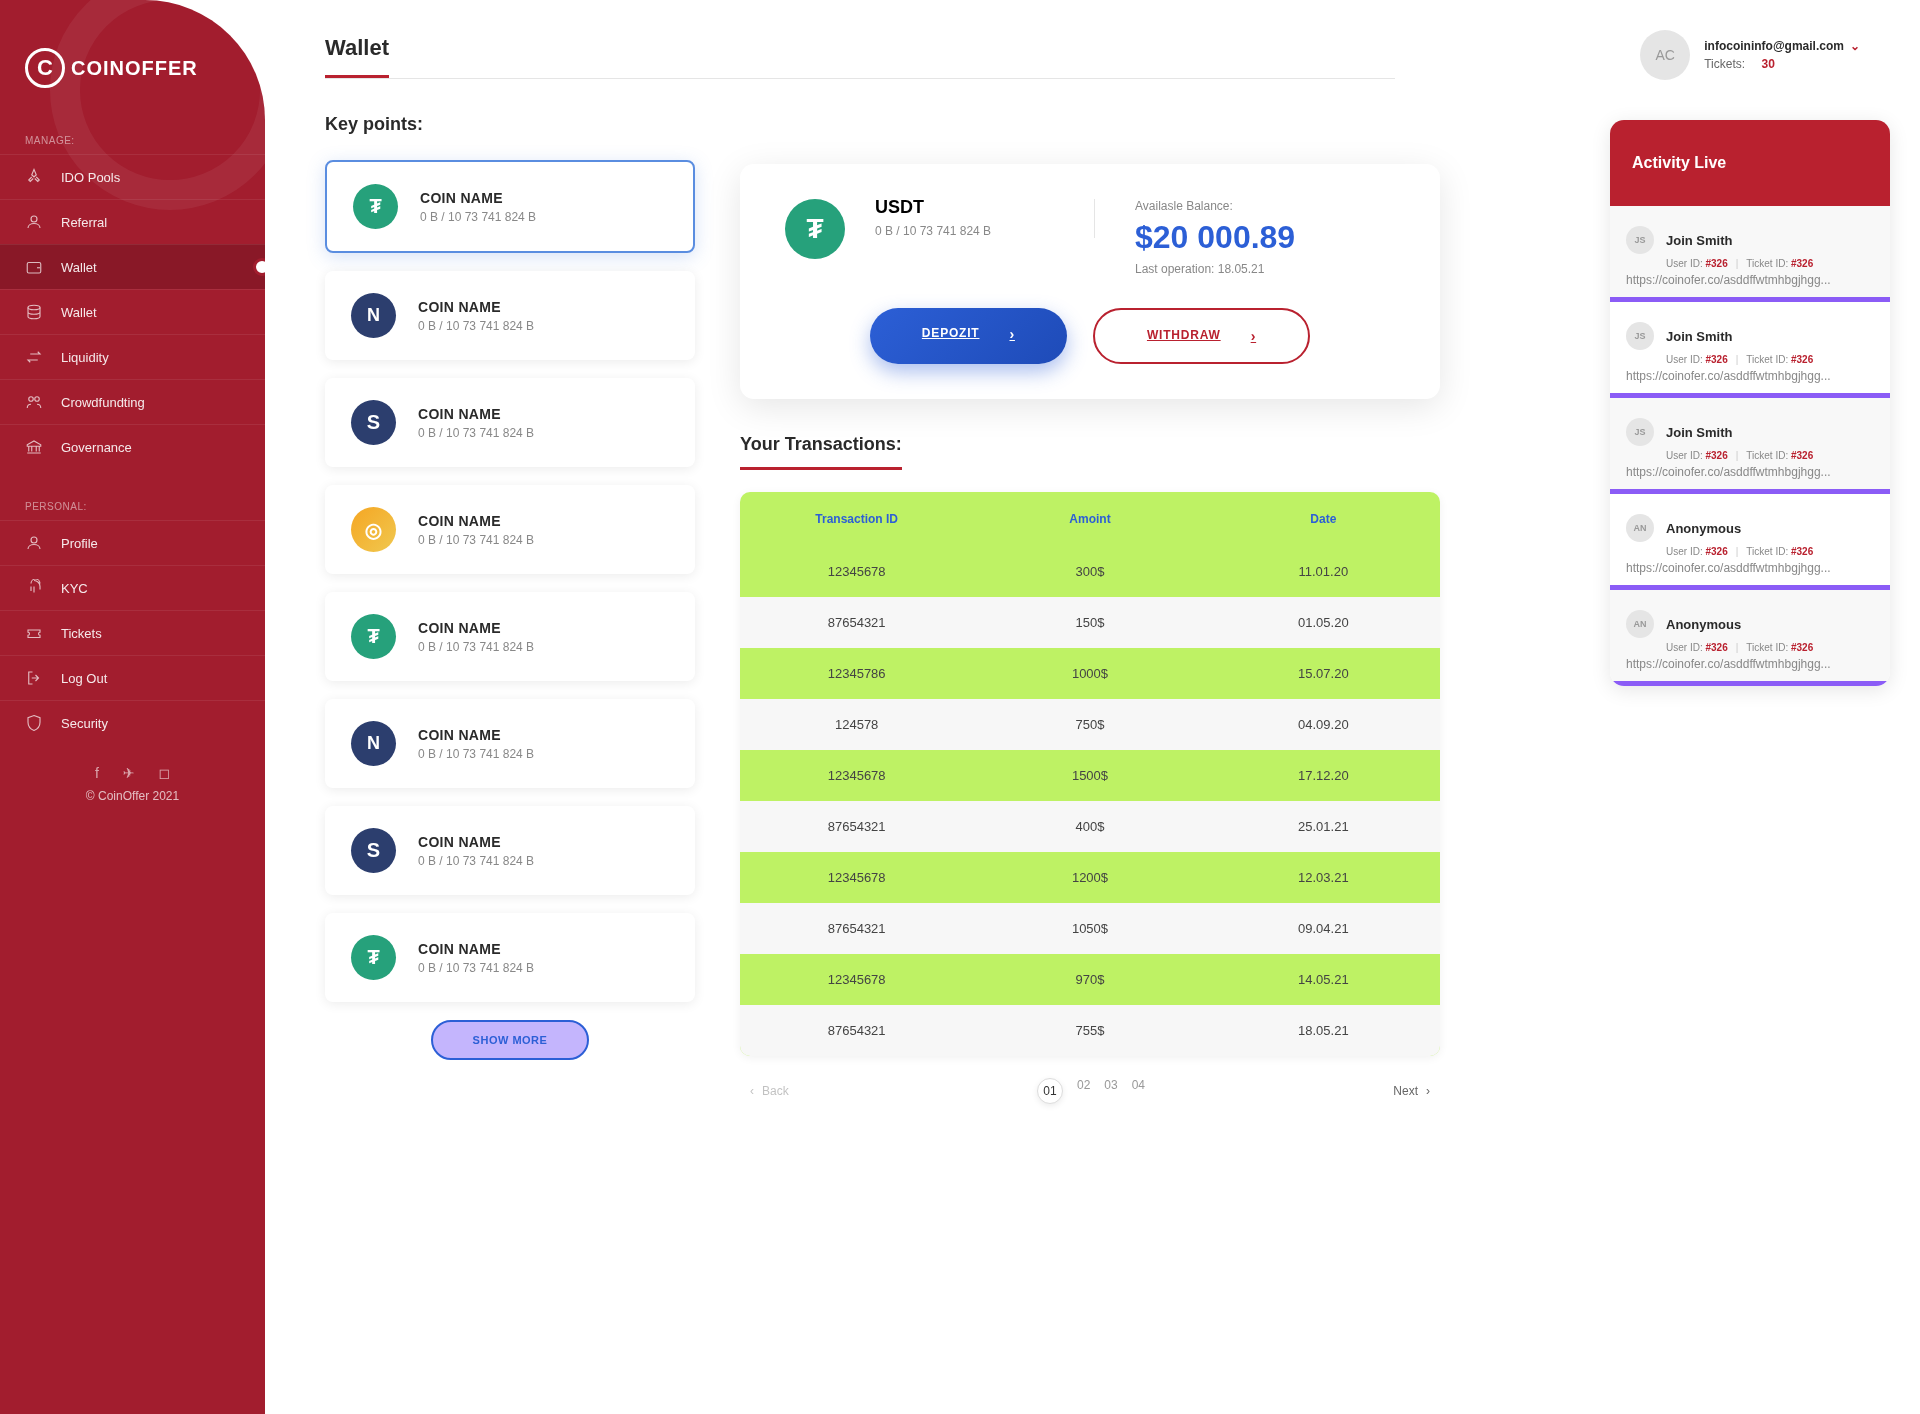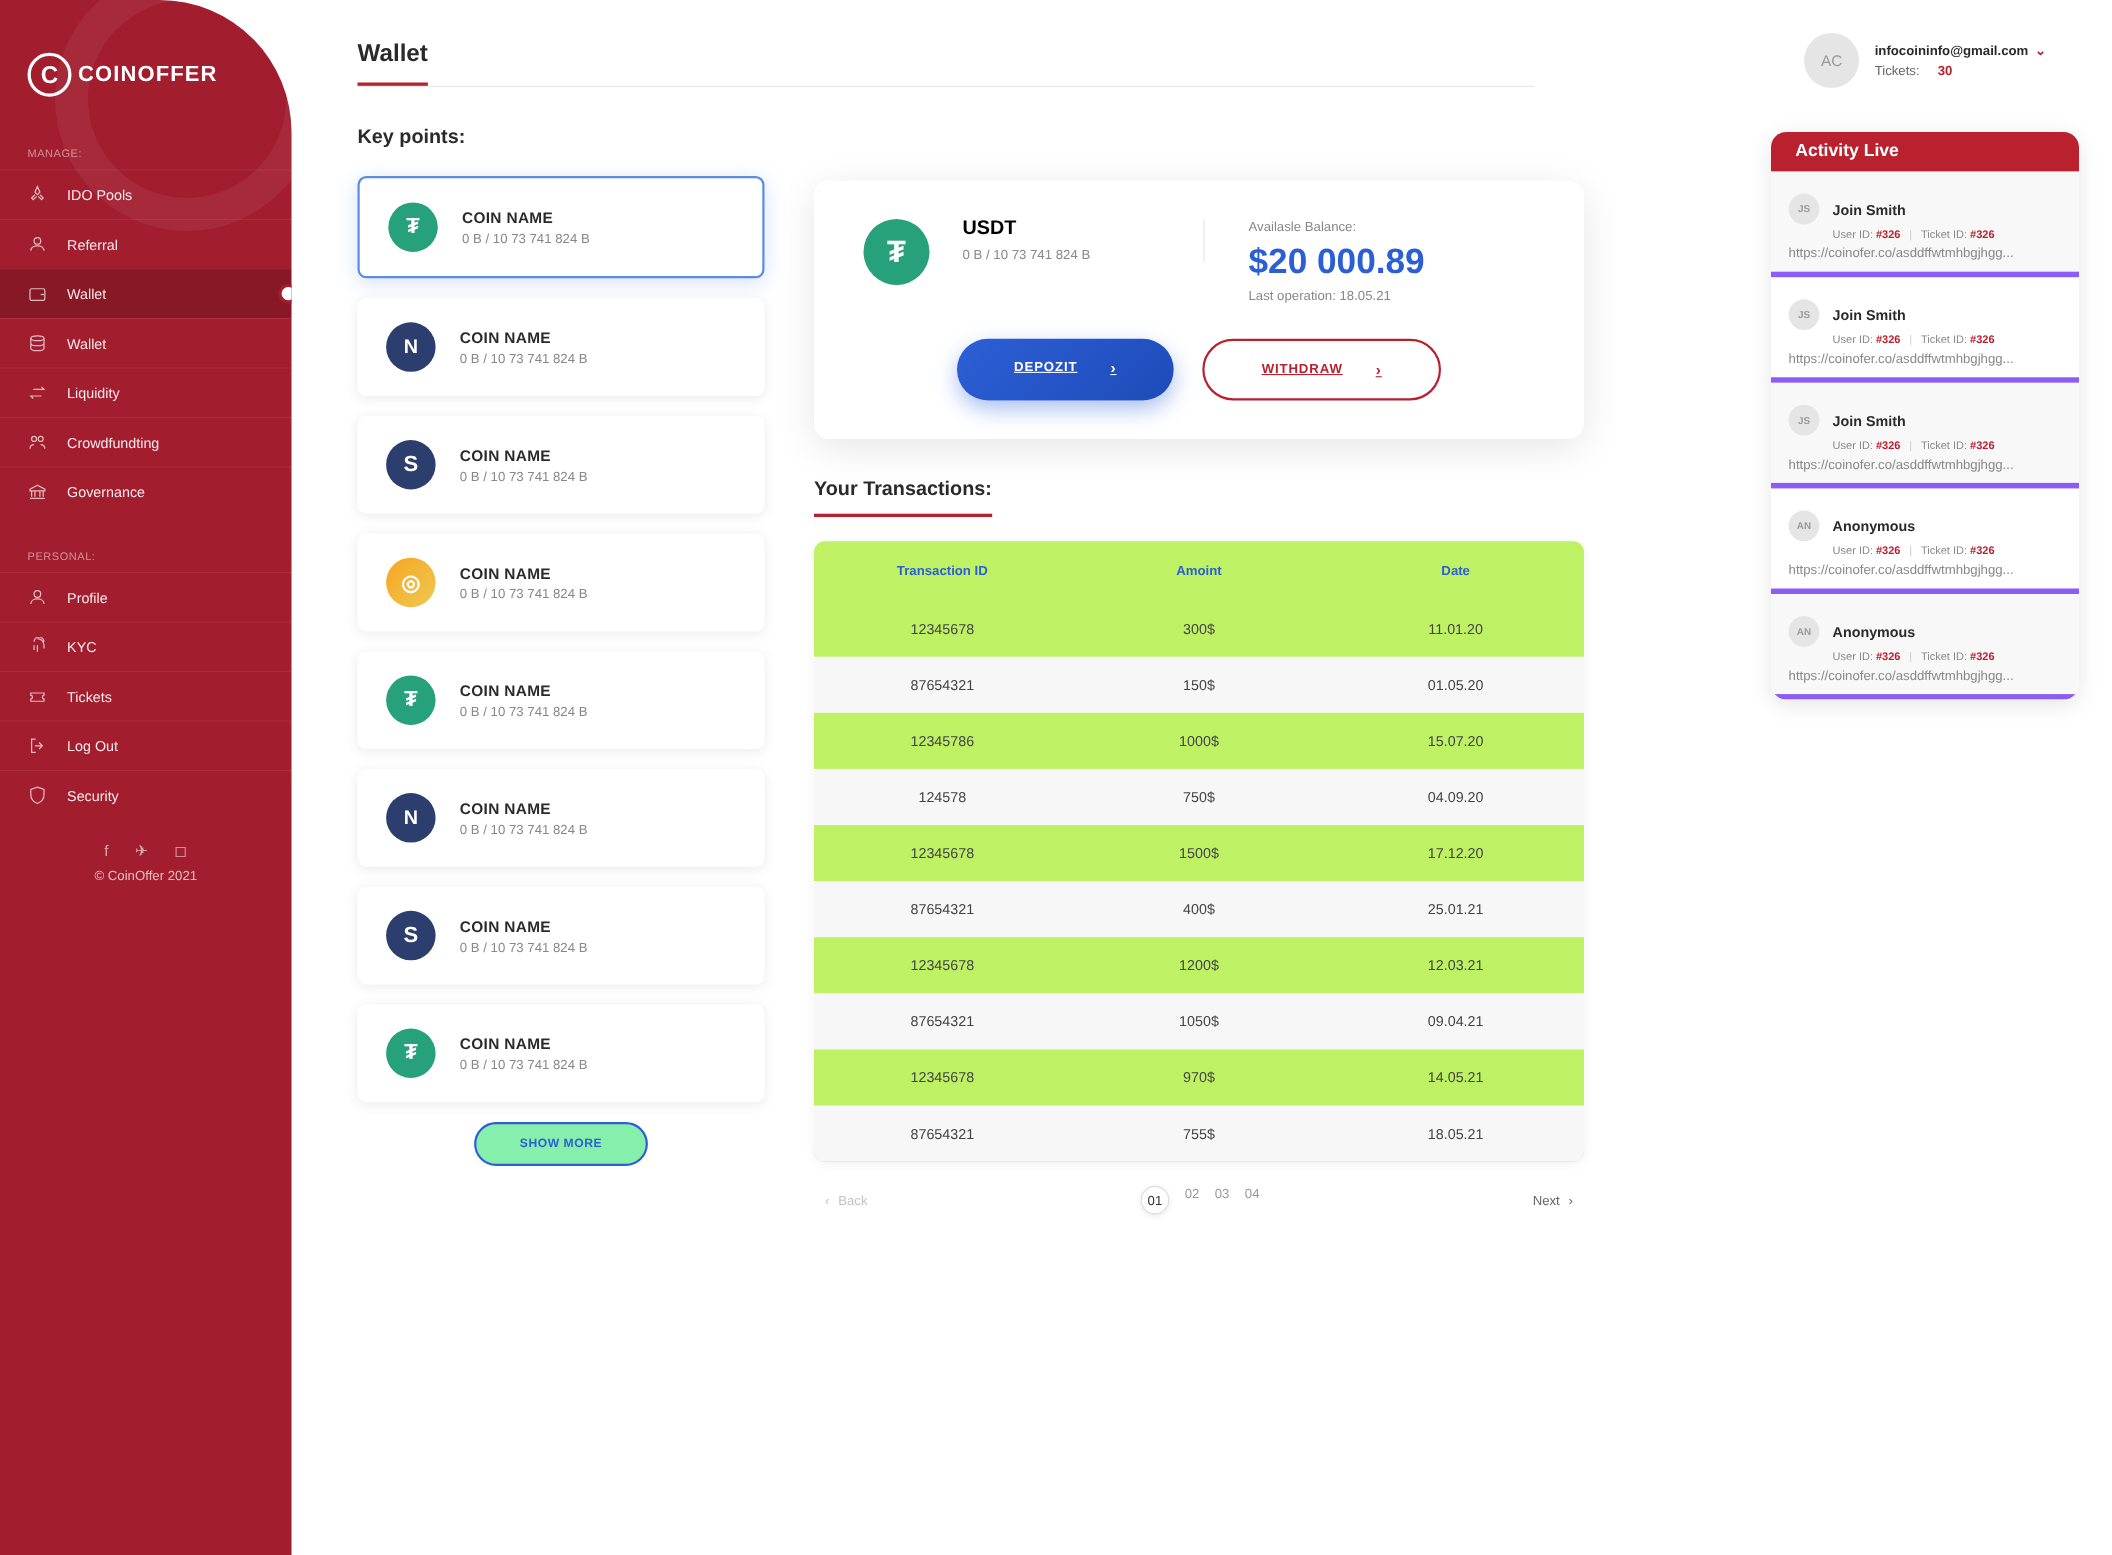--- a/index.html
+++ b/index.html
@@ -44,21 +44,21 @@
 
 .coin-card { background: #fff; border-radius: 8px; padding: 22px 26px; box-shadow: 0 2px 12px rgba(0,0,0,0.08); margin-bottom: 18px; display: flex; align-items: center; gap: 22px; cursor: pointer; }
 .coin-card.selected { border: 2px solid #5a8de0; box-shadow: 0 4px 18px rgba(90,141,224,0.25); }
 .coin-icon { width: 45px; height: 45px; border-radius: 50%; display: flex; align-items: center; justify-content: center; color: #fff; font-weight: bold; font-size: 20px; flex-shrink: 0; }
 .coin-icon.usdt { background: #26a17b; }
 .coin-icon.n { background: #2c3e6e; font-size: 18px; }
 .coin-icon.s { background: #2c3e6e; }
 .coin-icon.gold { background: linear-gradient(135deg,#f5a623,#f0c850); }
 .coin-name { font-size: 14px; font-weight: 700; color: #2a2a2a; letter-spacing: 0.3px; }
 .coin-sub { font-size: 12px; color: #888; margin-top: 4px; }
-.show-more { display: block; margin: 12px auto 0; padding: 12px 40px; border: 2px solid #2c5fd6; border-radius: 30px; background: #86efac; color: #2c5fd6; font-size: 11px; font-weight: 700; letter-spacing: 0.5px; cursor: pointer; }
+.show-more { display: block; margin: 12px auto 0; padding: 12px 40px; border: 2px solid #2c5fd6; border-radius: 30px; background: #c4b5fd; color: #2c5fd6; font-size: 11px; font-weight: 700; letter-spacing: 0.5px; cursor: pointer; }
 
 
 .balance-card { background: #fff; border-radius: 14px; padding: 35px 45px; box-shadow: 0 8px 35px rgba(0,0,0,0.1); margin-bottom: 35px; margin-top: 50px; }
 .balance-top { display: flex; gap: 30px; align-items: flex-start; }
 .balance-coin-icon { width: 60px; height: 60px; background: #26a17b; border-radius: 50%; display: flex; align-items: center; justify-content: center; color: #fff; font-size: 28px; font-weight: bold; }
 .balance-left { flex: 0 0 220px; border-right: 1px solid #e5e5e5; }
 .balance-coin-name { font-size: 18px; font-weight: 700; margin-top: -2px; }
 .balance-sub { font-size: 12px; color: #888; margin-top: 6px; }
 .balance-right { flex: 1; padding-left: 10px; }
 .balance-label { font-size: 12px; color: #888; }
@@ -79,21 +79,21 @@
 .tx-row:nth-child(even) { background: #f7f7f7; }
 .pagination { display: flex; justify-content: space-between; align-items: center; padding: 22px 10px; font-size: 12px; color: #666; }
 .pages { display: flex; gap: 14px; }
 .page-btn { cursor: pointer; color: #999; }
 .page-btn.active { background: #fff; border: 1px solid #ddd; border-radius: 50%; width: 26px; height: 26px; display: flex; align-items: center; justify-content: center; color: #333; box-shadow: 0 2px 6px rgba(0,0,0,0.08); }
 .nav-arrow { cursor: pointer; display: flex; align-items: center; gap: 8px; }
 .nav-arrow.disabled { opacity: 0.4; }
 
 
 .activity-panel { background: #fff; border-radius: 14px; box-shadow: 0 4px 20px rgba(0,0,0,0.1); overflow: hidden; }
-.activity-header { background: #b9212f; color: #fff; padding: 9px 22px; font-size: 16px; font-weight: 600; }
+.activity-header { background: #b9212f; color: #fff; padding: 34px 22px; font-size: 16px; font-weight: 600; }
 .activity-item { padding: 20px 16px 10px; border-bottom: 5px solid #8b5cf6; }
 .activity-item:nth-child(odd) { background: #f8f8f8; }
 .act-top { display: flex; align-items: center; gap: 12px; margin-bottom: 4px; }
 .act-avatar { width: 28px; height: 28px; border-radius: 50%; background: #e5e5e5; display: flex; align-items: center; justify-content: center; font-size: 9px; color: #999; font-weight: 600; }
 .act-name { font-size: 13px; font-weight: 600; color: #2a2a2a; }
 .act-meta { font-size: 10px; color: #888; margin-left: 40px; margin-bottom: 4px; }
 .act-meta .id { color: #b9212f; font-weight: 600; }
 .act-meta .sep { margin: 0 8px; color: #ccc; }
 .act-link { font-size: 12px; color: #888; word-break: break-all; }
 </style>

